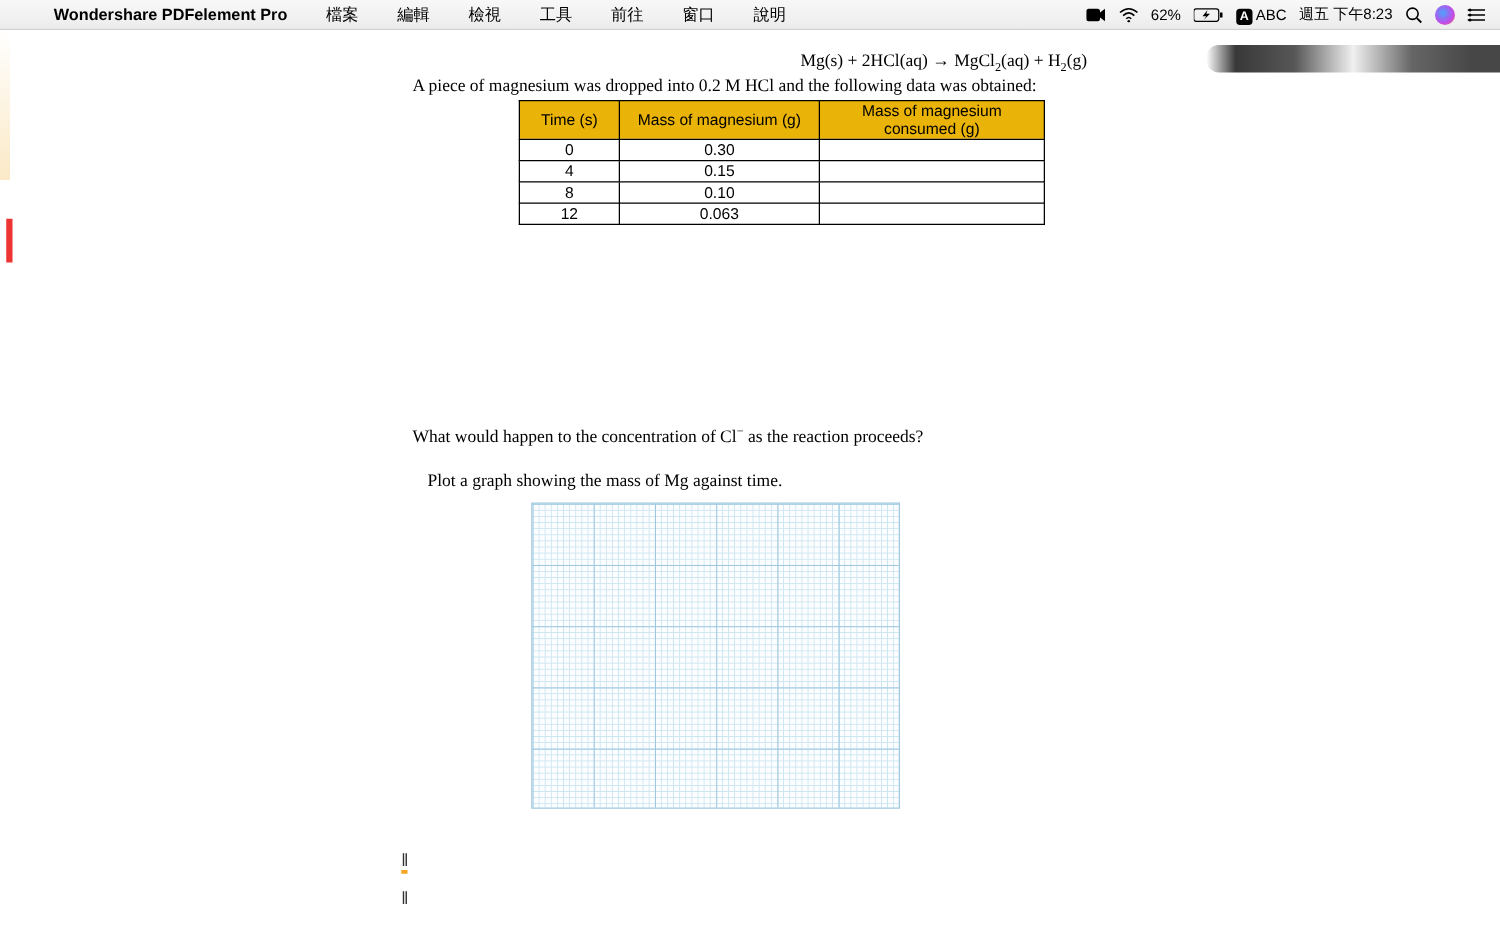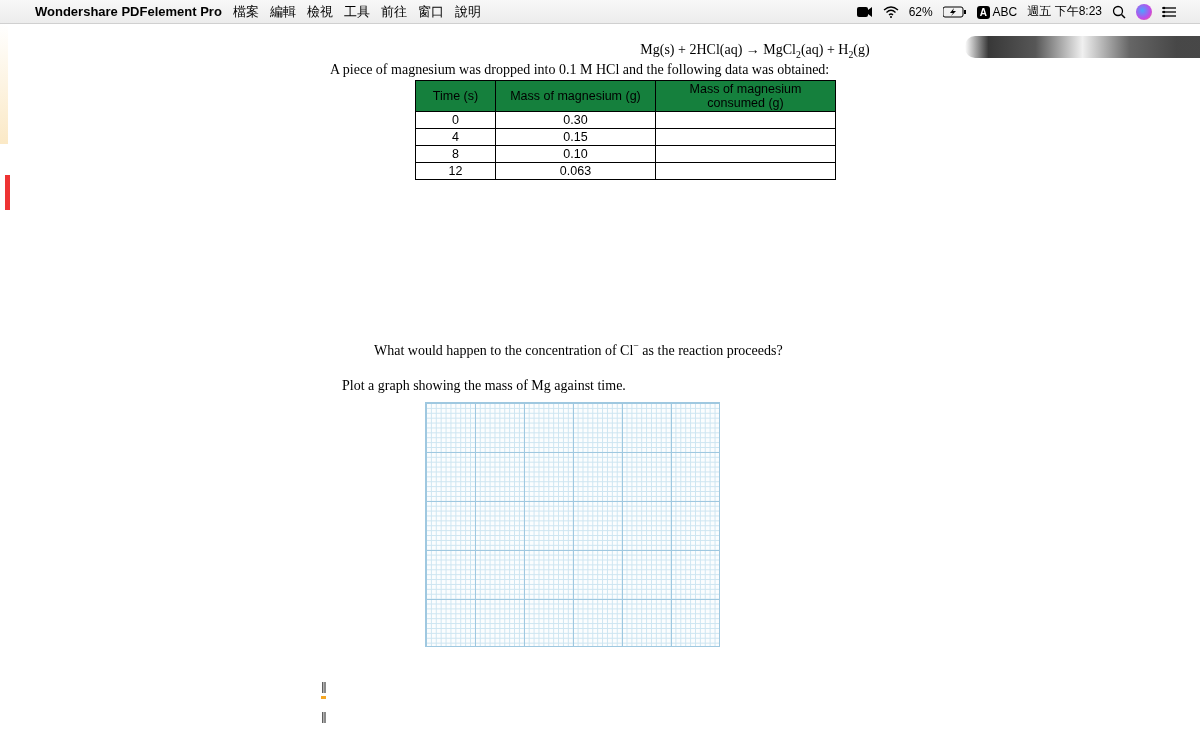--- a/index.html
+++ b/index.html
@@ -10,23 +10,23 @@
       height: 750px;
       overflow: hidden;
       position: relative;
     }
     .menubar {
       height: 24px;
       background: linear-gradient(#f8f8f8, #ececec);
       border-bottom: 1px solid #d0d0d0;
       display: flex;
       align-items: center;
-      padding: 0 24px;
+      padding: 0 12px;
       font-size: 13px;
-      gap: 11px;
+      gap: 31px;
     }
     .menubar .apple { font-size: 14px; }
     .menubar .app-name { font-weight: 600; }
     .menubar-right {
       margin-left: auto;
       display: flex;
       align-items: center;
       gap: 10px;
       font-size: 12px;
     }
@@ -56,26 +56,26 @@
       font-family: Arial, sans-serif;
       font-size: 12.5px;
     }
     table.data th, table.data td {
       border: 1px solid #000;
       padding: 1px 8px;
       text-align: center;
     }
     table.data th {
       font-weight: normal;
-      background: #15803d;
+      background: #eab308;
     }
     .col-time { width: 80px; }
     .col-mass { width: 160px; }
     .col-consumed { width: 180px; }
-    .question { margin-top: 160px; margin-bottom: 20px; margin-left: 44px; }
+    .question { margin-top: 160px; margin-bottom: 20px; }
     .plot-instr { margin-bottom: 8px; margin-left: 12px; }
     .graph-grid {
       margin-left: 95px;
       width: 295px;
       height: 245px;
       position: relative;
       background:
         
         linear-gradient(#9fc8e0 1px, transparent 1px) 0 0/100% 49px,
         linear-gradient(90deg, #9fc8e0 1px, transparent 1px) 0 0/49px 100%,
@@ -172,21 +172,21 @@
     </span>
   </div>
 </div>
 
 <div class="sidebar-sliver"></div>
 <div class="red-mark"></div>
 <div class="top-cable"></div>
 
 <div class="doc-area">
   <div class="equation" id="eq">Mg(s) + 2HCl(aq) → MgCl<sub>2</sub>(aq) + H<sub>2</sub>(g)</div>
-  <div class="intro">A piece of magnesium was dropped into 0.1 M HCl and the following data was obtained:</div>
+  <div class="intro">A piece of magnesium was dropped into 0.2 M HCl and the following data was obtained:</div>
   <table class="data">
     <thead>
       <tr>
         <th class="col-time">Time (s)</th>
         <th class="col-mass">Mass of magnesium (g)</th>
         <th class="col-consumed">Mass of magnesium consumed (g)</th>
       </tr>
     </thead>
     <tbody id="tbody">
         <tr>

